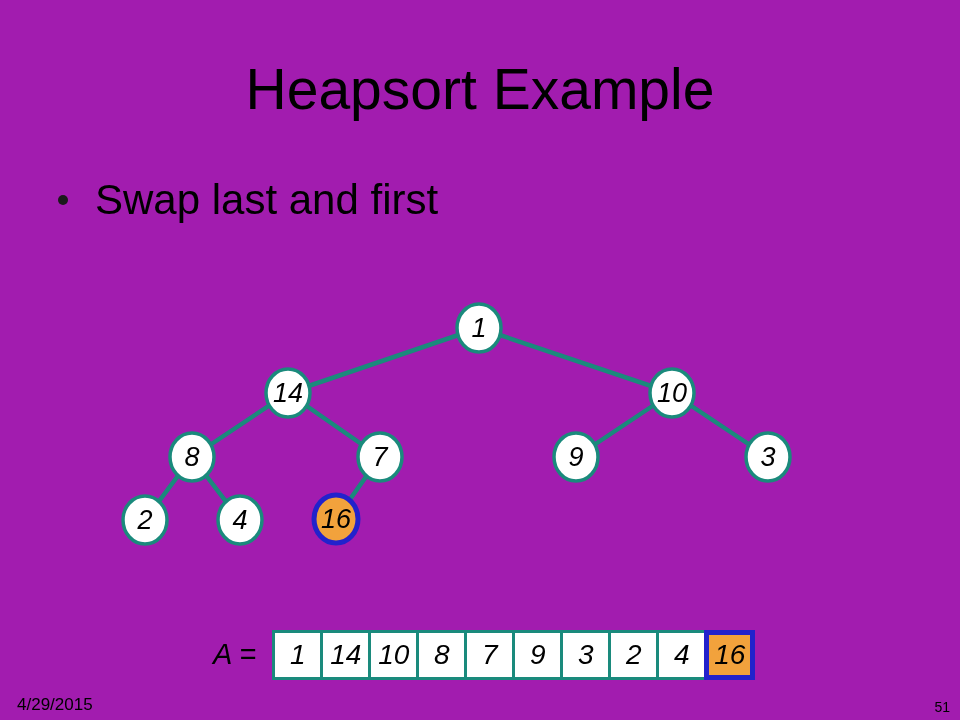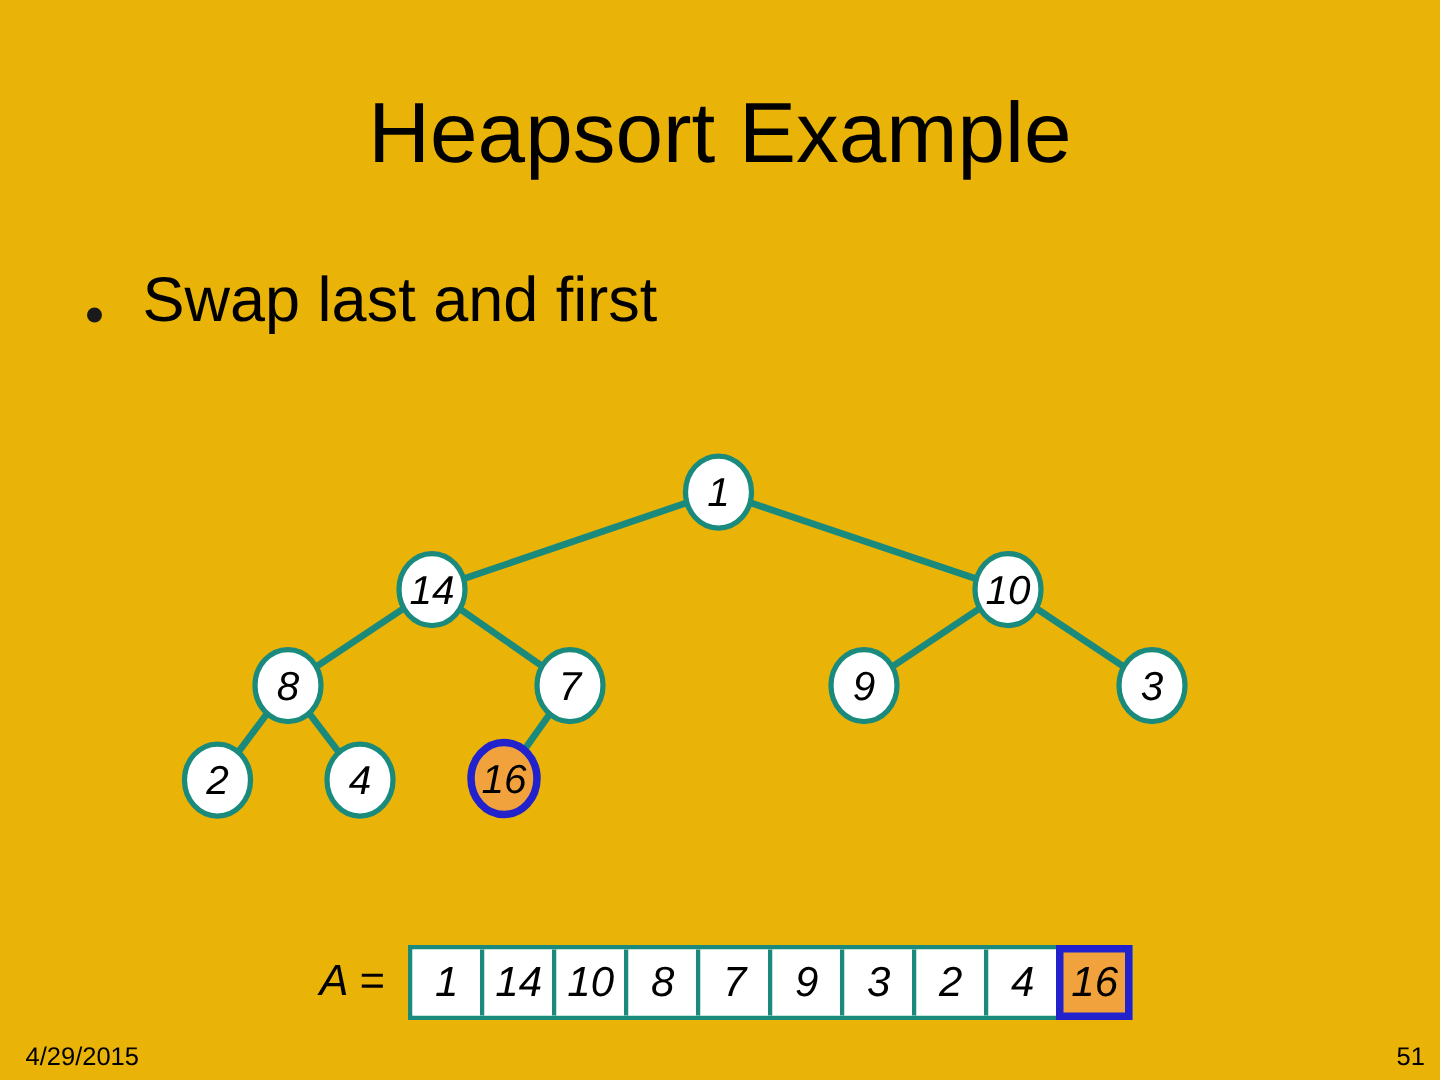--- a/index.html
+++ b/index.html
@@ -2,21 +2,21 @@
 <html style="--teal: #1a8a7c; --orange: #f2a23c; --blue: #2222cc;"><head>
 <meta charset="utf-8">
 <style>
   html, body { margin: 0; padding: 0; background: #888; }
   * { box-sizing: border-box; }
 
   .slide {
     position: relative;
     width: 960px;
     height: 720px;
-    background: #eab308;
+    background: #a21caf;
     font-family: "Liberation Sans", sans-serif;
     color: #000;
     overflow: hidden;
     margin: 0 auto;
   }
 
   .title {
     position: absolute;
     top: 55px;
     left: 0;
@@ -26,21 +26,21 @@
     line-height: 1.2;
     color: #000;
     white-space: nowrap;
   }
 
   .bullet-row {
     position: absolute;
     top: 176px;
     left: 58px;
     display: flex;
-    align-items: center;
+    align-items: flex-start;
   }
   .bullet-dot {
     width: 10px;
     height: 10px;
     border-radius: 50%;
     background: #1a1a1a;
     margin-top: 19px;
     flex: 0 0 auto;
   }
   .bullet-text {
@@ -113,21 +113,21 @@
   .footer-date {
     position: absolute;
     left: 17px;
     bottom: 5px;
     font-size: 17px;
   }
   .footer-page {
     position: absolute;
     right: 10px;
     bottom: 5px;
-    font-size: 17px;
+    font-size: 14px;
   }
 </style>
 </head>
 <body>
 
 <div class="slide">
 
   <div class="title">Heapsort Example</div>
 
   <div class="bullet-row">

